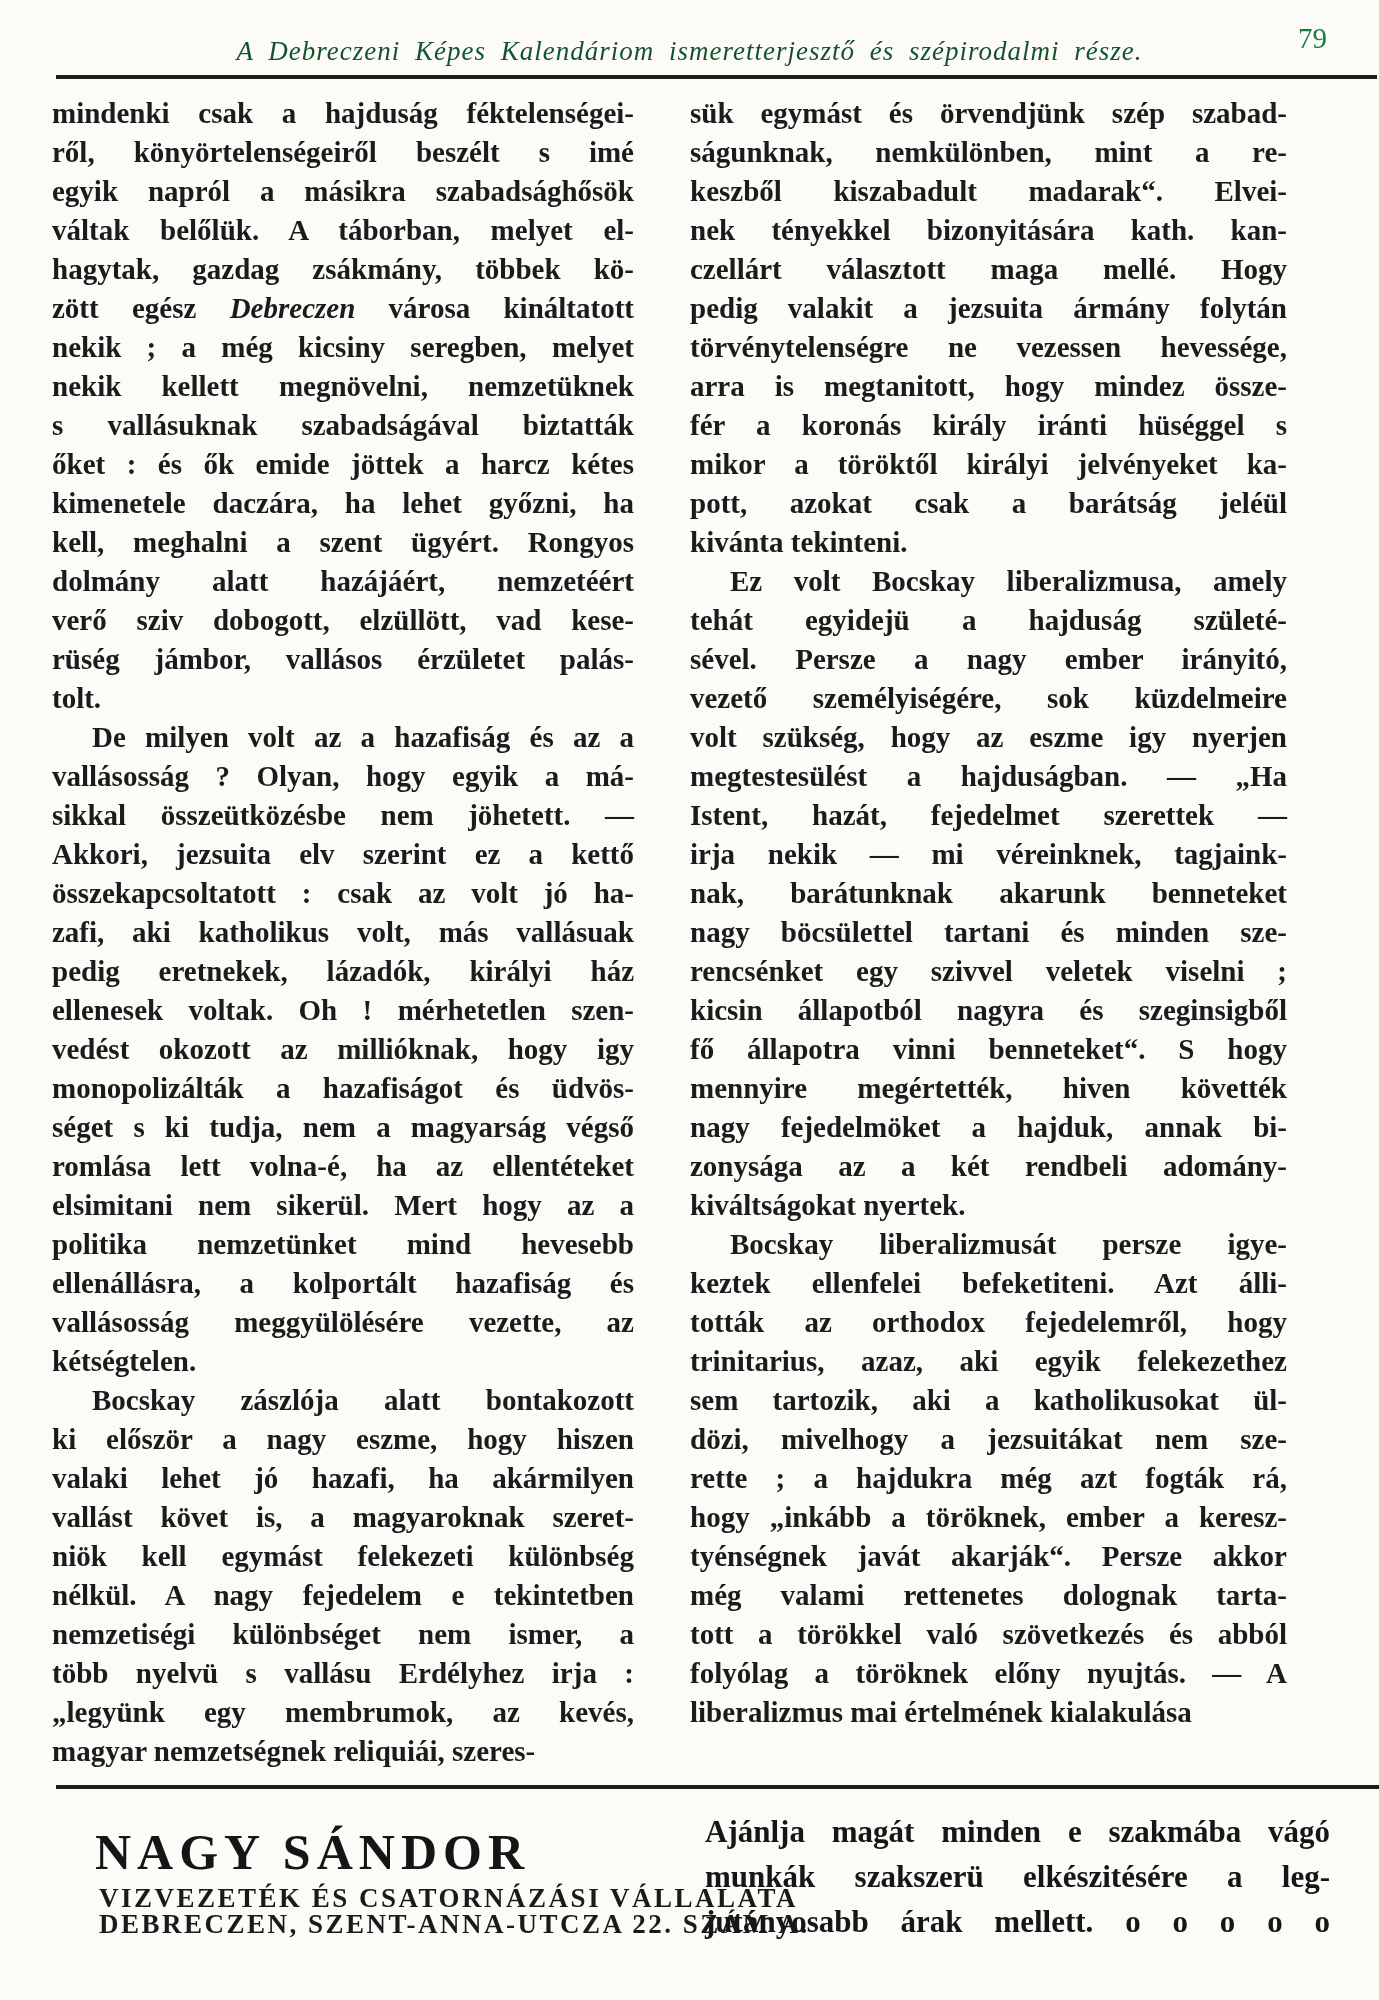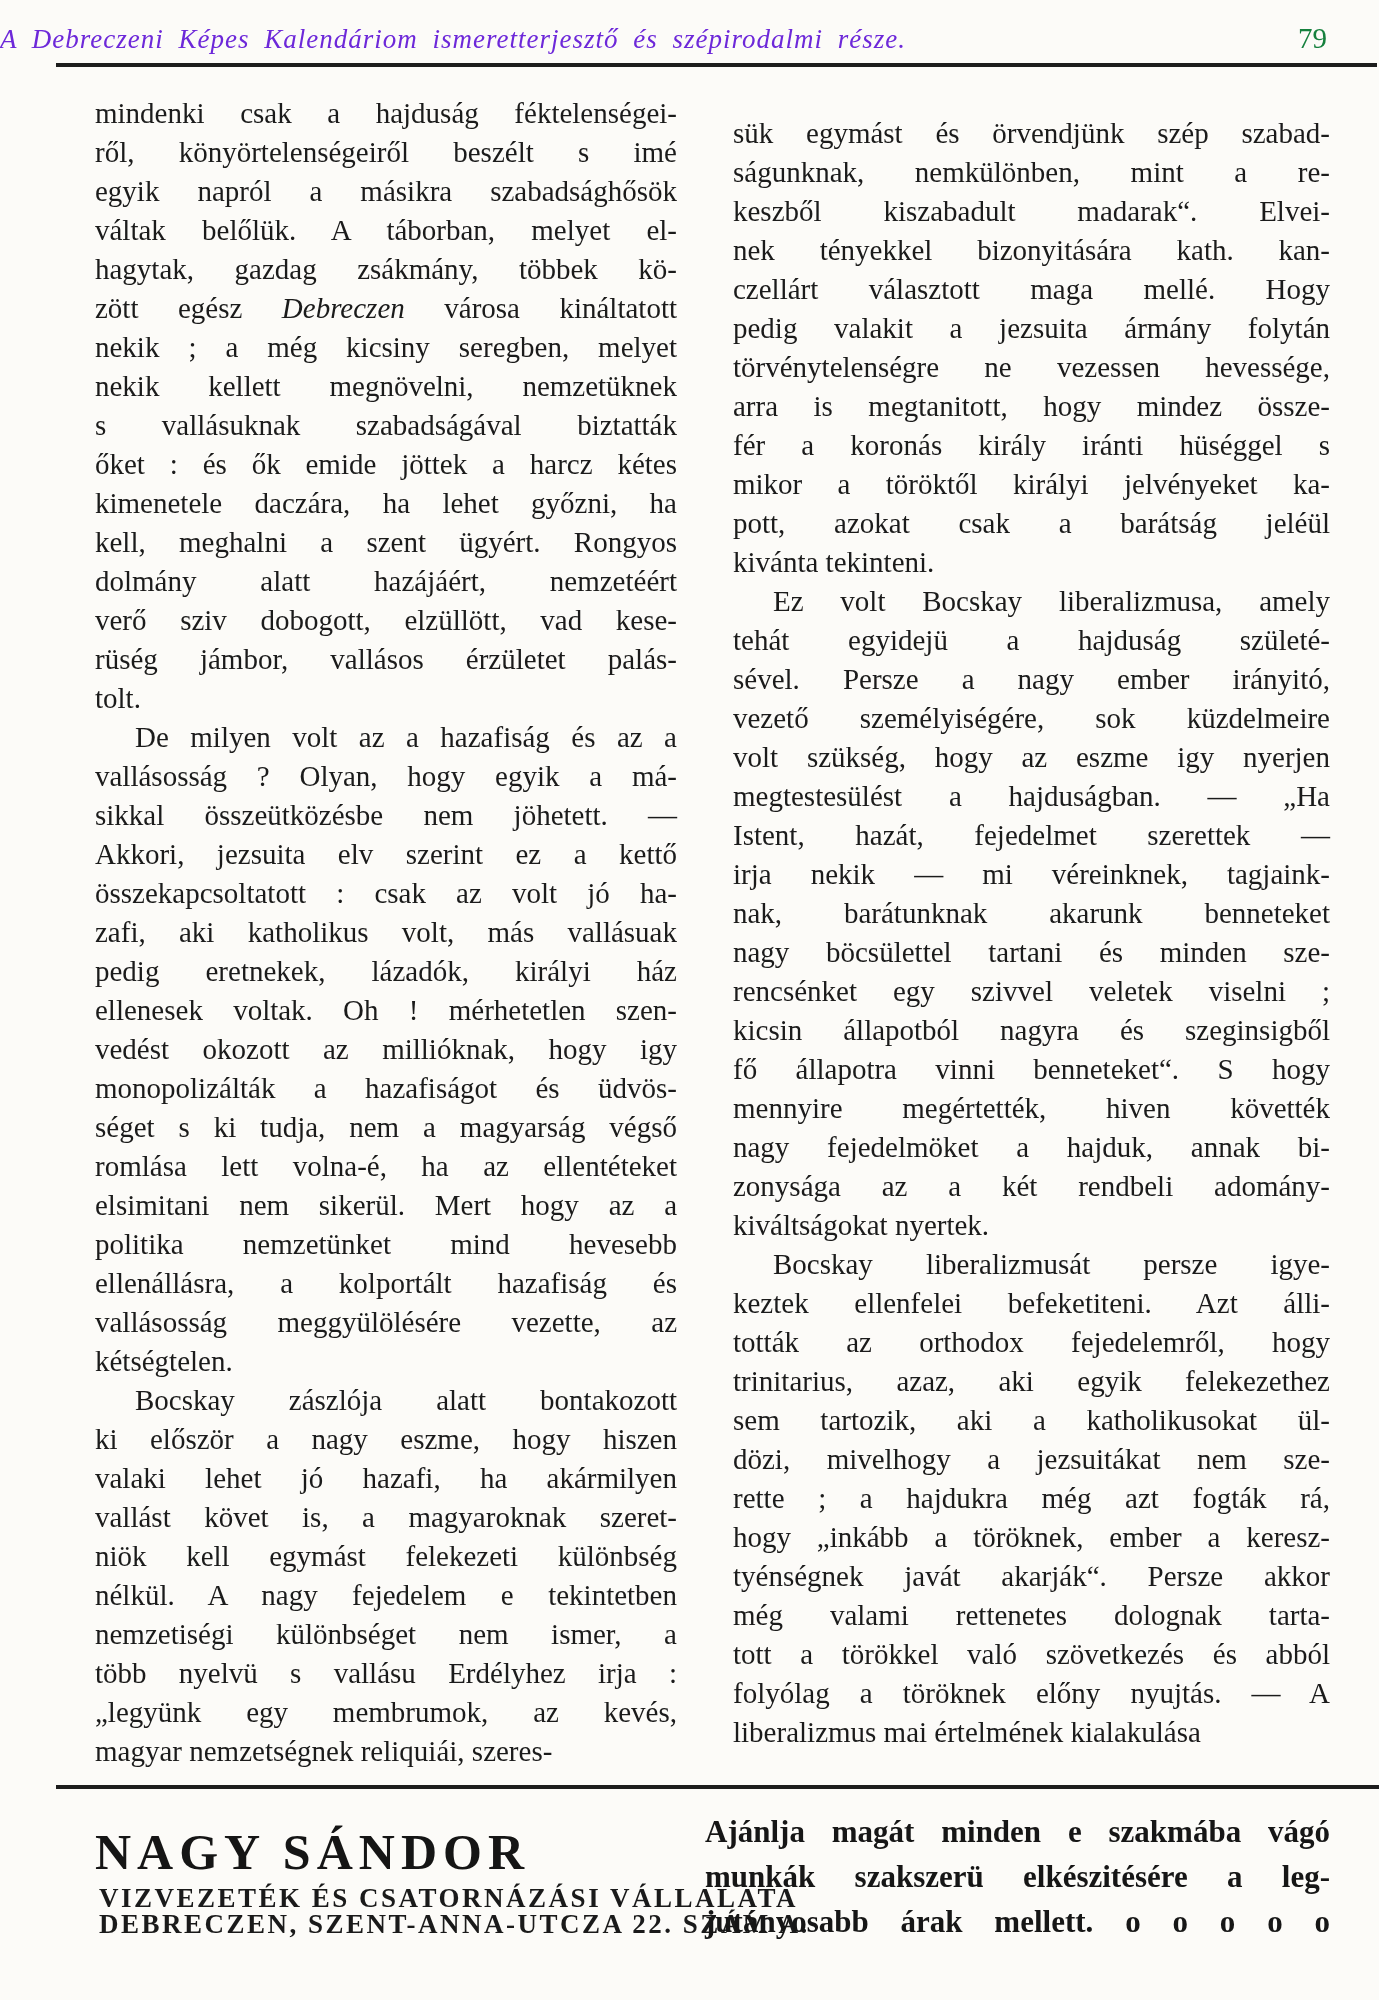--- a/index.html
+++ b/index.html
@@ -9,38 +9,39 @@
     color: #1b1b1b;
     font-family: "Liberation Serif", serif;
     position: relative;
     overflow: hidden;
   }
   .page { width: 100%; height: 100%; position: relative; }
 
   
   .header { position: relative; padding-top: 24px; height: 44px; }
   .header-title {
-    text-align: left;
+    text-align: center;
     font-style: italic;
     font-size: 27px;
     letter-spacing: 1px;
     word-spacing: 7px;
-    color: #6d28d9;
+    color: #14532d;
+    margin-top: 12px;
   }
   .page-number {
     position: absolute; right: 52px; top: 22px;
     font-size: 29px; font-style: normal; color: #15803d;
   }
   .header-rule {
     height: 4px; background: #1d1d1d;
     margin: 8px 2px 0 56px;
   }
 
   
-  .columns { display: flex; padding: 26px 0 0 95px; align-items: center; }
+  .columns { display: flex; padding: 26px 0 0 52px; align-items: flex-start; font-weight: bold; }
   .col { font-size: 29px; line-height: 39px; }
   .col-left  { width: 582px; }
   .col-right { width: 597px; margin-left: 20px; }
   .column-divider { width: 2px; background: #2b2b2b; margin-left: 34px; }
 
   .para { margin: 0; }
   .tline {
     text-align: justify;
     text-align-last: justify;
     hyphens: none;

